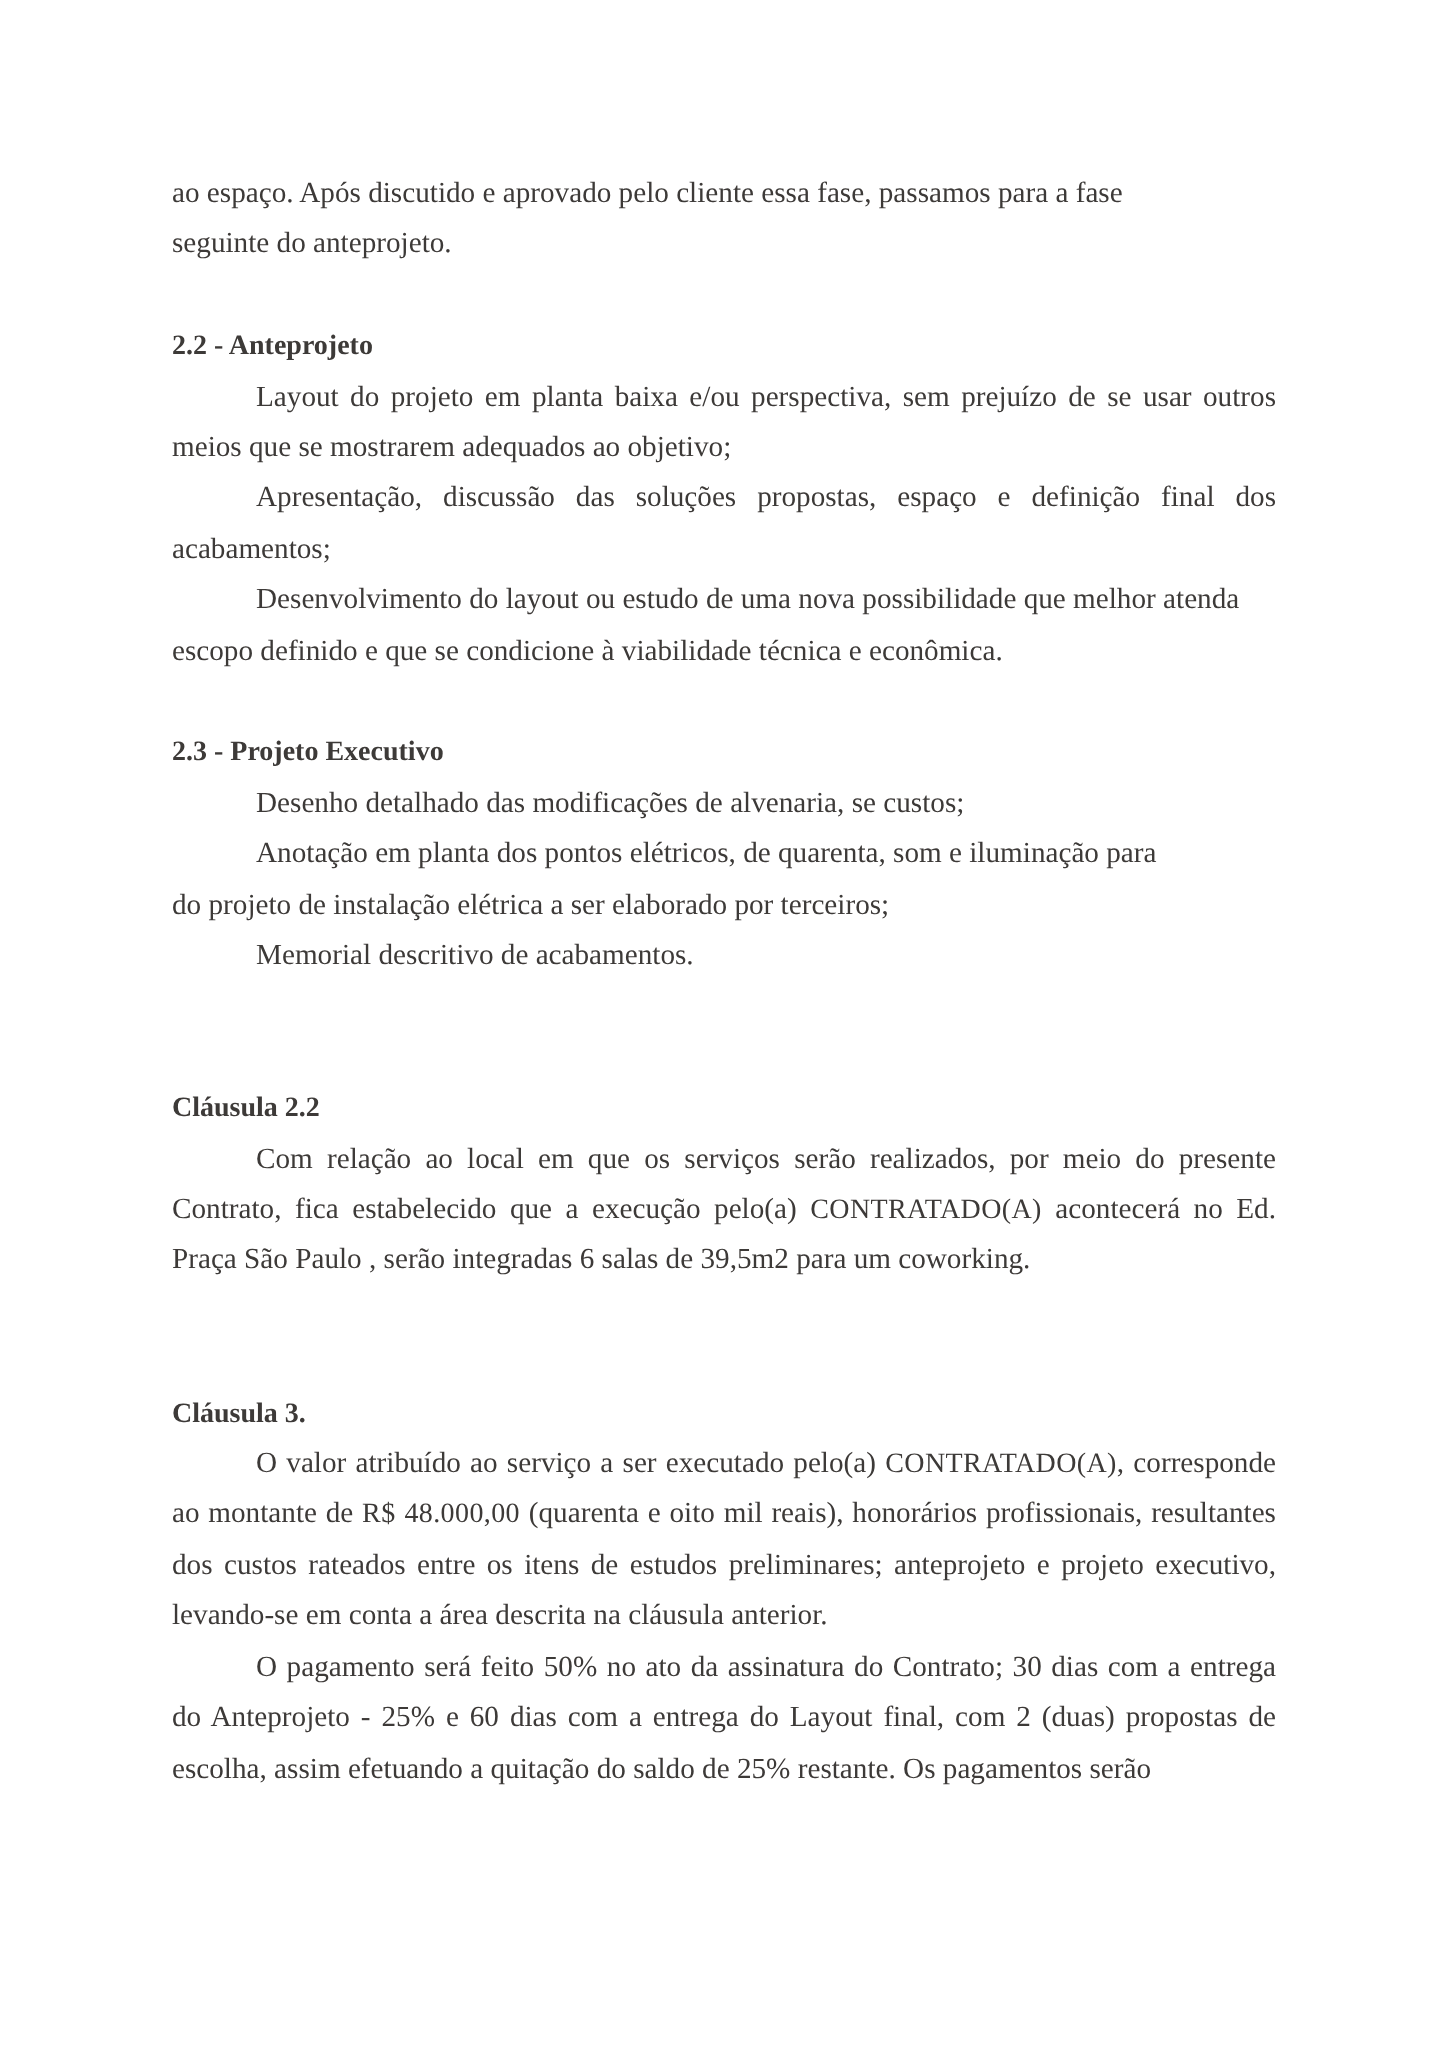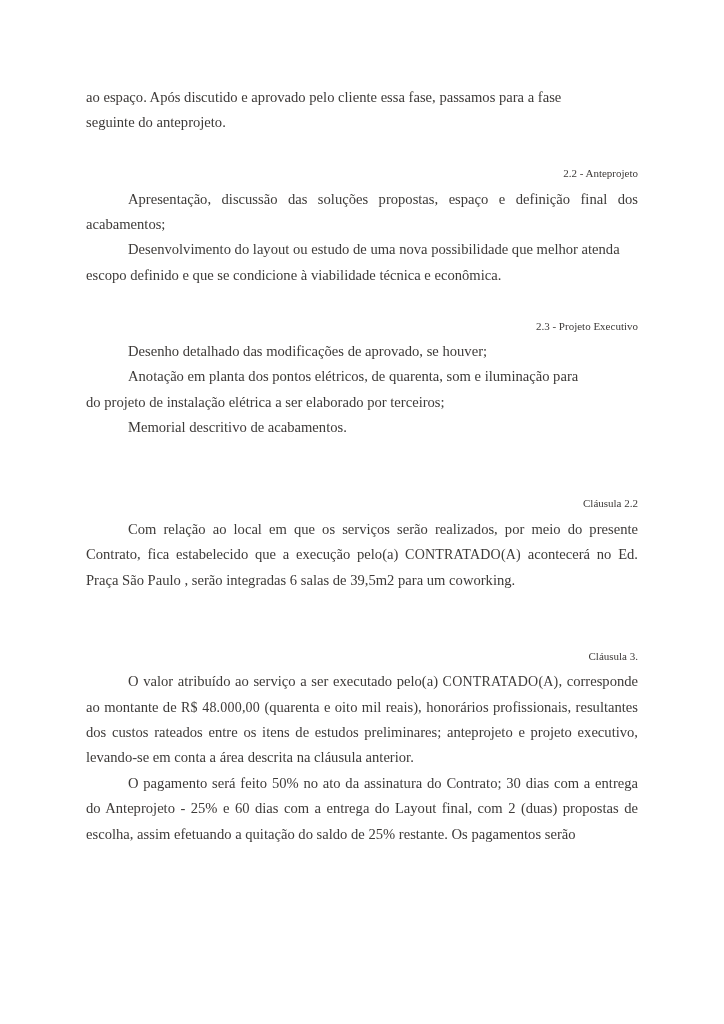--- a/index.html
+++ b/index.html
@@ -50,24 +50,24 @@
     text-indent: 42px;
   }
   
   .p.hang {
     padding-left: 42px;
     text-indent: 0;
   }
 
   .heading {
     margin: 0;
-    font-size: 11px;
+    font-size: 14px;
     line-height: 25.4px;
-    font-weight: normal;
-    text-align: right;
+    font-weight: bold;
+    text-align: left;
   }
 
   
   .gap {
     height: 25.4px;
   }
 
   
   .big {
     font-size: 14px;
@@ -79,28 +79,29 @@
 
 <div class="page">
   <div class="text-block">
 
     <p class="p">ao espaço. Após discutido e aprovado pelo cliente essa fase, passamos para a fase</p>
     <p class="p">seguinte do anteprojeto.</p>
 
     <div class="gap"></div>
 
     <h2 class="heading">2.2 - Anteprojeto</h2>
+    <p class="p just indent">Layout do projeto em planta baixa e/ou perspectiva, sem prejuízo de se usar outros meios que se mostrarem adequados ao objetivo;</p>
     <p class="p just indent">Apresentação, discussão das soluções propostas, espaço e definição final dos acabamentos;</p>
     <p class="p just indent">Desenvolvimento do layout ou estudo de uma nova possibilidade que melhor atenda</p>
     <p class="p">escopo definido e que se condicione à viabilidade técnica e econômica.</p>
 
     <div class="gap"></div>
 
     <h2 class="heading">2.3 - Projeto Executivo</h2>
-    <p class="p just indent">Desenho detalhado das modificações de aprovado, se houver;</p>
+    <p class="p just indent">Desenho detalhado das modificações de alvenaria, se custos;</p>
     <p class="p just indent">Anotação em planta dos pontos elétricos, de quarenta, som e iluminação para</p>
     <p class="p">do projeto de instalação elétrica a ser elaborado por terceiros;</p>
     <p class="p indent">Memorial descritivo de acabamentos.</p>
 
     <div class="gap"></div>
     <div class="gap"></div>
 
     <h2 class="heading">Cláusula 2.2</h2>
     <p class="p just indent"><span>Com relação ao local em que os serviços serão realizados, por meio do presente Contrato, fica estabelecido que a execução pelo(a) </span><span class="big">CONTRATADO(A)</span><span> acontecerá no Ed. Praça São Paulo , serão integradas 6 salas de 39,5m2 para um coworking.</span></p>
 

